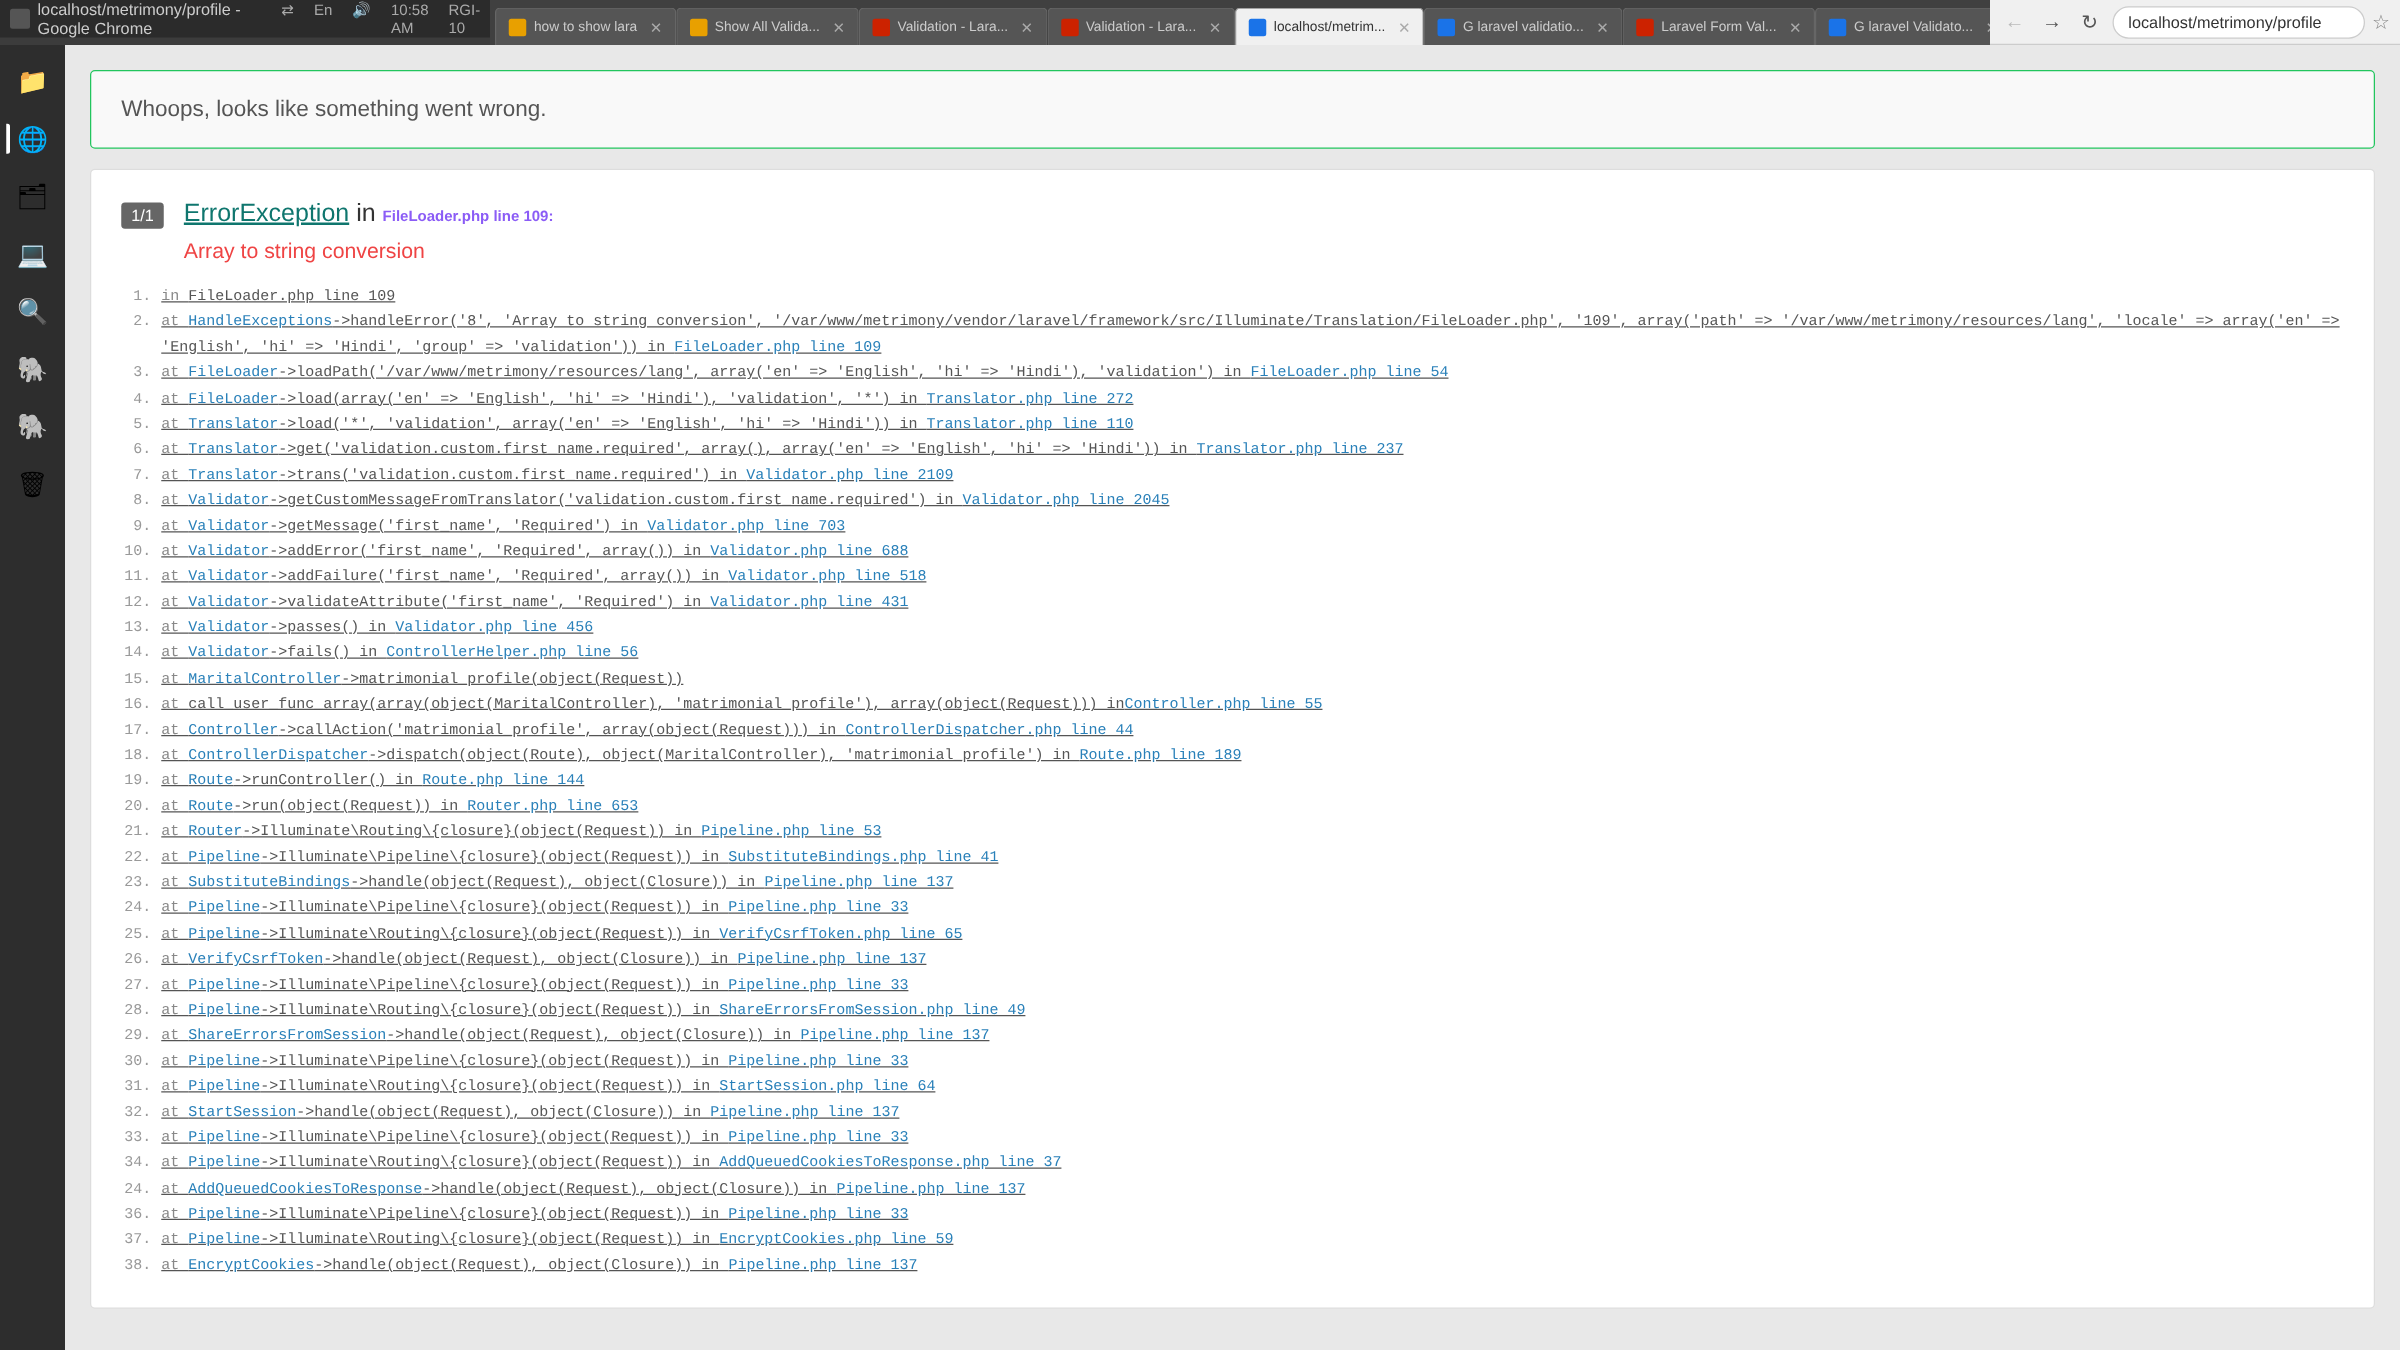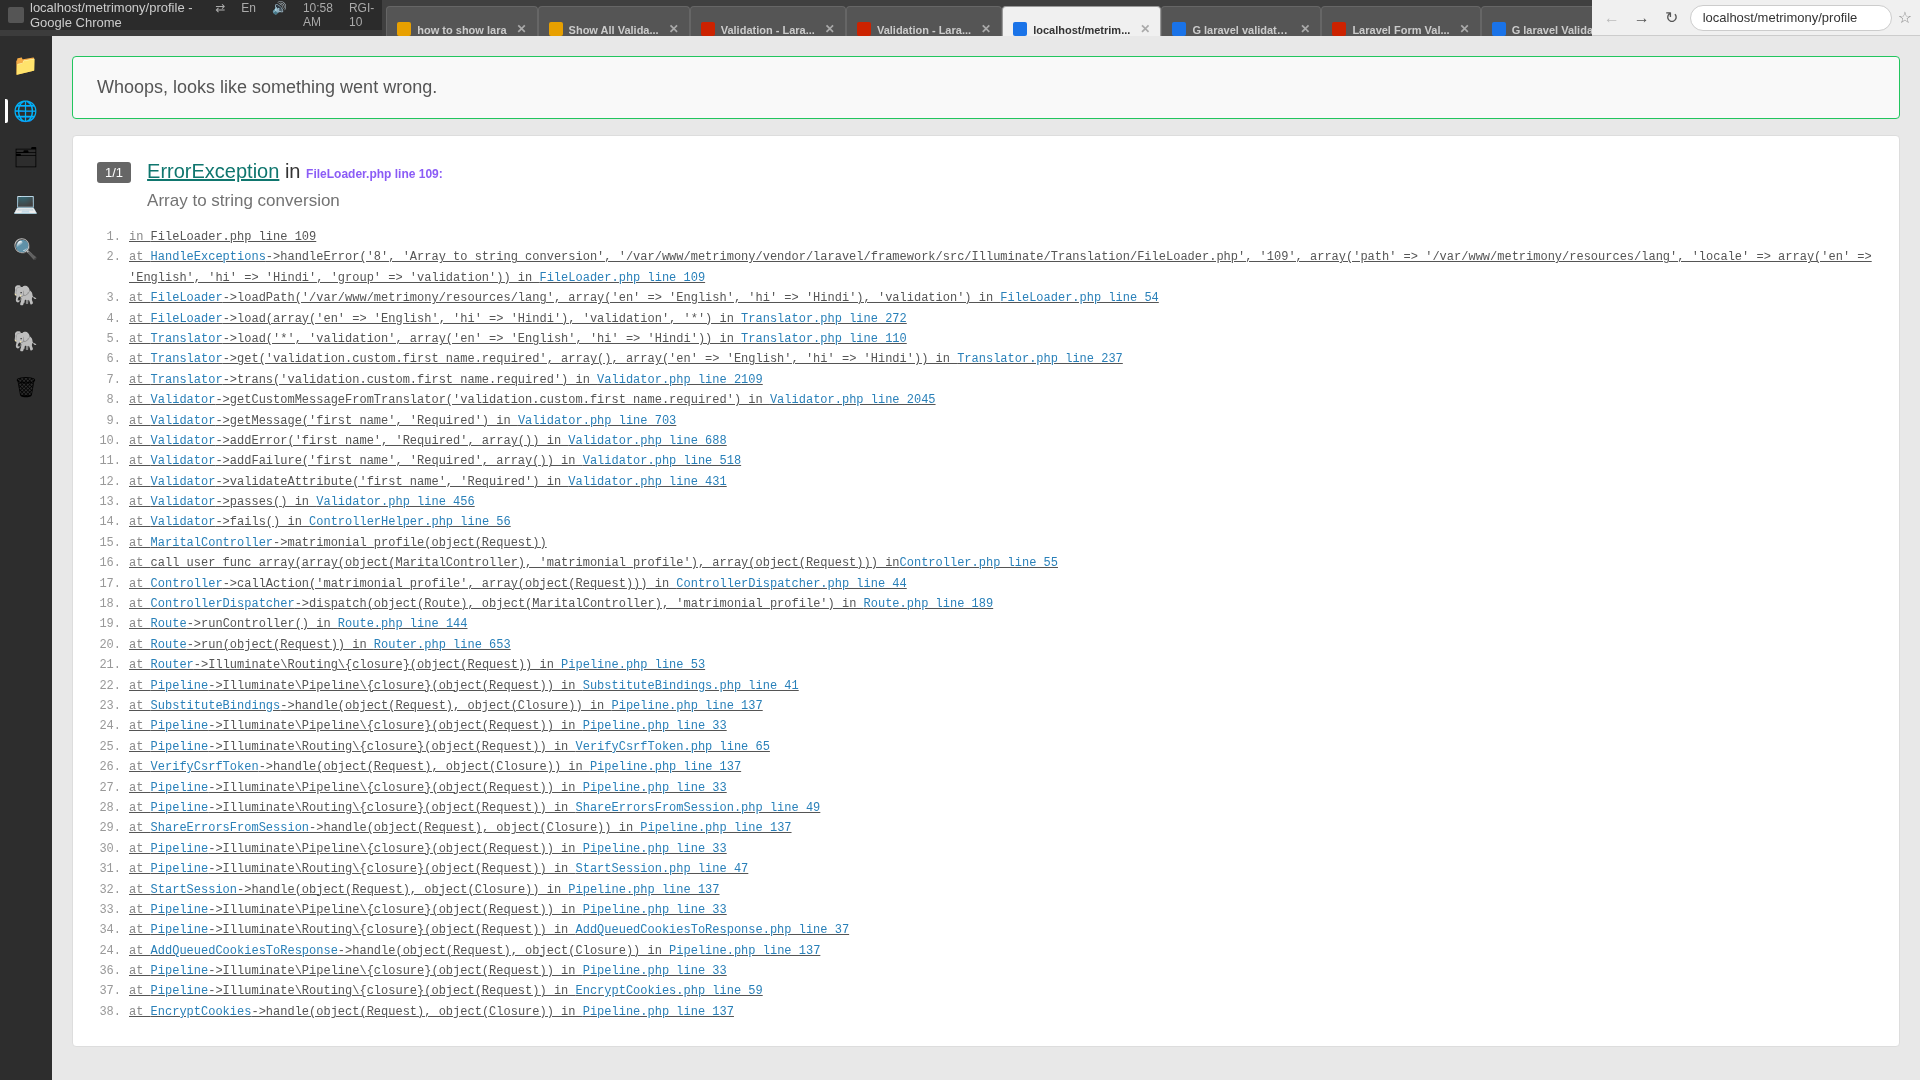--- a/index.html
+++ b/index.html
@@ -7,21 +7,21 @@
 
     
     .browser-chrome { background: #3c3c3c; display: flex; flex-direction: row; flex-shrink: 0; }
 
     .title-bar { background: #2b2b2b; color: #ccc; font-size: 13px; padding: 4px 8px; display: flex; align-items: center; justify-content: space-between; height: 30px; }
     .title-bar-left { display: flex; align-items: center; gap: 6px; }
     .title-bar-icon { width: 16px; height: 16px; background: #555; border-radius: 2px; flex-shrink: 0; }
     .title-bar-right { display: flex; gap: 16px; color: #aaa; font-size: 12px; }
 
     .tab-bar { background: #404040; display: flex; align-items: flex-end; padding-top: 4px; padding-left: 4px; overflow: hidden; height: 36px; }
-    .tab { display: flex; align-items: flex-end; gap: 6px; padding: 0 10px; height: 30px; background: #555; border-radius: 4px 4px 0 0; font-size: 11px; color: #ccc; cursor: pointer; white-space: nowrap; max-width: 160px; overflow: hidden; border: 1px solid #666; border-bottom: none; flex-shrink: 0; font-weight: bold; }
+    .tab { display: flex; align-items: center; gap: 6px; padding: 0 10px; height: 30px; background: #555; border-radius: 4px 4px 0 0; font-size: 11px; color: #ccc; cursor: pointer; white-space: nowrap; max-width: 160px; overflow: hidden; border: 1px solid #666; border-bottom: none; flex-shrink: 0; }
     .tab.active { background: #f0f0f0; color: #333; border-color: #999; }
     .tab-favicon { width: 14px; height: 14px; flex-shrink: 0; border-radius: 2px; }
     .tab-favicon.orange { background: #e8a000; }
     .tab-favicon.red { background: #cc2200; }
     .tab-favicon.blue { background: #1a73e8; }
     .tab-favicon.github { background: #333; border-radius: 50%; }
     .tab-label { overflow: hidden; text-overflow: ellipsis; }
     .tab-close { margin-left: 4px; font-size: 12px; color: #aaa; flex-shrink: 0; }
 
     .nav-bar { background: #f0f0f0; display: flex; align-items: center; gap: 6px; padding: 4px 8px; height: 36px; border-bottom: 1px solid #ccc; }
@@ -41,21 +41,21 @@
 
     .whoops-box { background: #f9f9f9; border: 1px solid #22c55e; border-radius: 4px; padding: 20px 24px; margin-bottom: 16px; font-size: 18px; color: #555; }
 
     .error-box { background: white; border: 1px solid #ddd; border-radius: 4px; padding: 24px; }
 
     .error-header { display: flex; align-items: flex-start; gap: 16px; margin-bottom: 16px; }
     .error-count { background: #666; color: white; font-size: 13px; padding: 3px 8px; border-radius: 3px; flex-shrink: 0; margin-top: 2px; }
     .error-title { font-size: 20px; color: #333; }
     .error-title a { color: #0f766e; text-decoration: underline; }
     .error-title .in-file { color: #8b5cf6; font-weight: bold; font-size: 12px; }
-    .error-description { font-size: 17px; color: #737373; margin-top: 8px; }
+    .error-description { font-size: 17px; color: #ef4444; margin-top: 8px; }
 
     .stack-trace { font-size: 12px; color: #555; line-height: 1.7; font-family: 'Courier New', monospace; }
     .stack-trace .at-keyword { color: #888; }
     .stack-trace a { color: #2980b9; text-decoration: none; }
     .trace-line { display: flex; align-items: flex-start; }
     .trace-line .num { min-width: 32px; text-align: right; color: #999; padding-right: 8px; flex-shrink: 0; }
     .trace-line .content { flex: 1; text-decoration: underline; }
   </style>
 </head>
 <body>
@@ -286,21 +286,21 @@
           <div class="trace-line">
             <span class="num">29.</span>
             <span class="content"><span class="at-keyword">at </span><a href="#">ShareErrorsFromSession</a><span>-&gt;handle(object(Request), object(Closure)) in </span><a href="#">Pipeline.php line 137</a></span>
           </div>
           <div class="trace-line">
             <span class="num">30.</span>
             <span class="content"><span class="at-keyword">at </span><a href="#">Pipeline</a><span>-&gt;Illuminate\Pipeline\{closure}(object(Request)) in </span><a href="#">Pipeline.php line 33</a></span>
           </div>
           <div class="trace-line">
             <span class="num">31.</span>
-            <span class="content"><span class="at-keyword">at </span><a href="#">Pipeline</a><span>-&gt;Illuminate\Routing\{closure}(object(Request)) in </span><a href="#">StartSession.php line 47</a></span>
+            <span class="content"><span class="at-keyword">at </span><a href="#">Pipeline</a><span>-&gt;Illuminate\Routing\{closure}(object(Request)) in </span><a href="#">StartSession.php line 64</a></span>
           </div>
           <div class="trace-line">
             <span class="num">32.</span>
             <span class="content"><span class="at-keyword">at </span><a href="#">StartSession</a><span>-&gt;handle(object(Request), object(Closure)) in </span><a href="#">Pipeline.php line 137</a></span>
           </div>
           <div class="trace-line">
             <span class="num">33.</span>
             <span class="content"><span class="at-keyword">at </span><a href="#">Pipeline</a><span>-&gt;Illuminate\Pipeline\{closure}(object(Request)) in </span><a href="#">Pipeline.php line 33</a></span>
           </div>
           <div class="trace-line">

